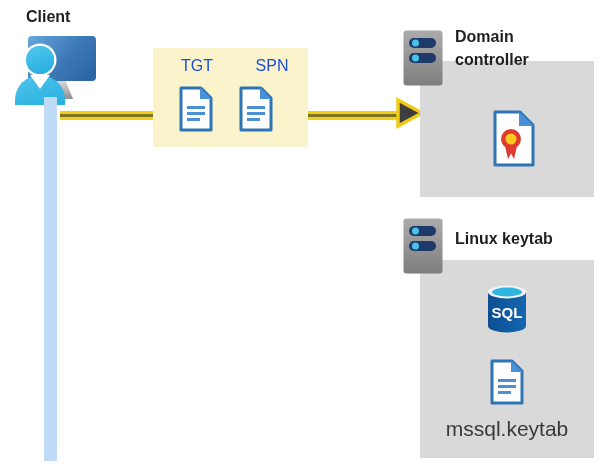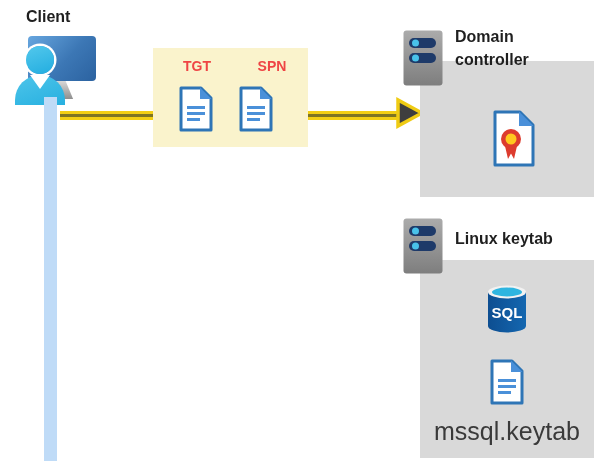--- a/index.html
+++ b/index.html
@@ -36,40 +36,40 @@
     border-left:10px solid transparent;border-right:10px solid transparent;
     border-top:14px solid #ffffff;
   }
 
   
   .timeline{left:44px;top:97px;width:13px;height:364px;background:#bfdbf7;}
 
   
   .ticket-box{left:153px;top:48px;width:155px;height:99px;background:#faf3cc;}
   .ticket-label{
-    top:55px;width:40px;text-align:center;font-size:14px;color:#ef4444;line-height:22px;font-weight:bold;
+    top:55px;width:40px;text-align:center;font-size:16px;color:#1d4ed8;line-height:22px;
   }
 
   
   .arrow-band{
     left:60px;top:111px;width:340px;height:9px;
     background:linear-gradient(to bottom,#f2ce15 0 33%,#7d7424 33% 67%,#f2ce15 67% 100%);
   }
 
   
   .gray-box{background:#d9d9d9;}
   .dc-box{left:420px;top:61px;width:174px;height:136px;}
   .linux-box{left:420px;top:260px;width:174px;height:198px;}
 
   .dc-title{left:455px;top:7px;width:135px;margin-top:18px;}
   .linux-title{left:455px;top:227px;width:140px;}
 
   .keytab-label{
     left:420px;top:417px;width:174px;text-align:center;
-    font-size:25px;color:#3a3a3a;
+    font-size:21px;color:#3a3a3a;
   }
   svg{display:block;}
 </style>
 </head>
 <body>
 
 <div id="canvas">
 
   <div class="abs title" style="left:26px;top:5px;">Client</div>
 

